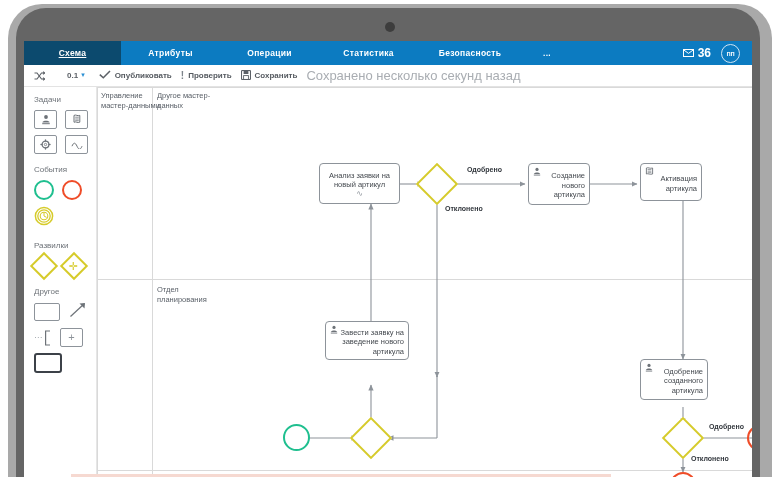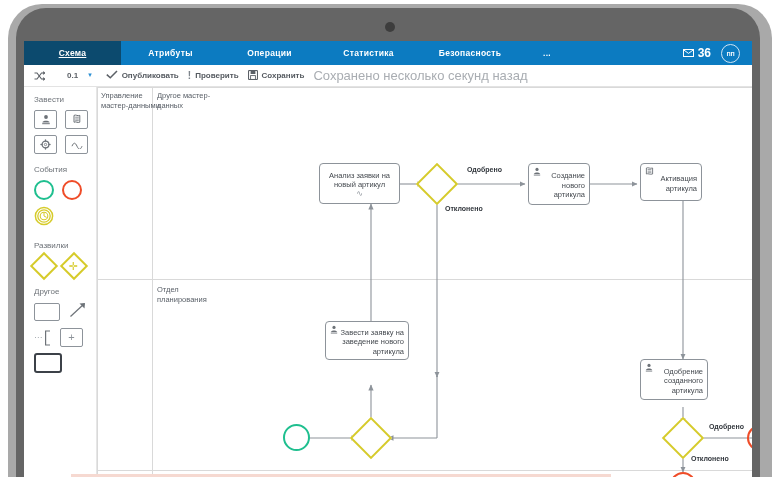--- a/index.html
+++ b/index.html
@@ -50,21 +50,21 @@
   }
 
   
   .toolbar{
     position:absolute;left:0;top:24px;width:728px;height:22px;
     background:#ffffff;border-bottom:1px solid #e3e3e3;
     display:flex;align-items:center;gap:0px;padding-left:10px;box-sizing:border-box;
   }
   .tb-item{display:flex;align-items:center;gap:4px;color:#555a60;font-size:8px;font-weight:bold;
     cursor:pointer;user-select:none;padding:0 9px 0 0;white-space:nowrap;}
-  .tb-zoom{color:#5b6066;font-size:8px;font-weight:bold;display:flex;align-items:flex-start;gap:10px;cursor:pointer;padding-left:16px;}
+  .tb-zoom{color:#5b6066;font-size:8px;font-weight:bold;display:flex;align-items:flex-start;gap:3px;cursor:pointer;padding-left:16px;}
   .tb-caret{color:#2a8fd4;font-size:7px;}
   .tb-note{color:#a9adb2;font-size:13px;font-weight:normal;white-space:nowrap;}
   .tb-sep{color:#7e858c;font-weight:bold;font-size:10px;}
 
   
   .palette{
     position:absolute;left:0;top:46px;width:73px;height:390px;
     background:#ffffff;border-right:1px solid #e6e6e6;box-sizing:border-box;padding:8px 0 0 10px;
   }
   .pal-group-title{font-size:8px;color:#6d7278;margin:0 0 6px 0;}
@@ -193,21 +193,21 @@
           </svg>
         </span>
         <span>Сохранить</span>
       </div>
       <div class="tb-note">Сохранено несколько секунд назад</div>
     </div>
 
     <div class="palette">
 
       <div class="pal-group">
-        <div class="pal-group-title">Завести</div>
+        <div class="pal-group-title">Задачи</div>
         <div class="pal-row">
           <div class="sq">
             <svg width="10" height="11" viewBox="0 0 10 11">
                 <circle cx="5" cy="3" r="1.9" fill="#6d7278"></circle>
                 <path d="M1.4 8.4 C1.4 6.2 8.6 6.2 8.6 8.4" fill="#6d7278"></path>
                 <rect x="1.2" y="9.2" width="7.6" height="1" fill="#6d7278"></rect>
               </svg>
           </div>
           <div class="sq">
             <svg width="10" height="11" viewBox="0 0 10 11">

